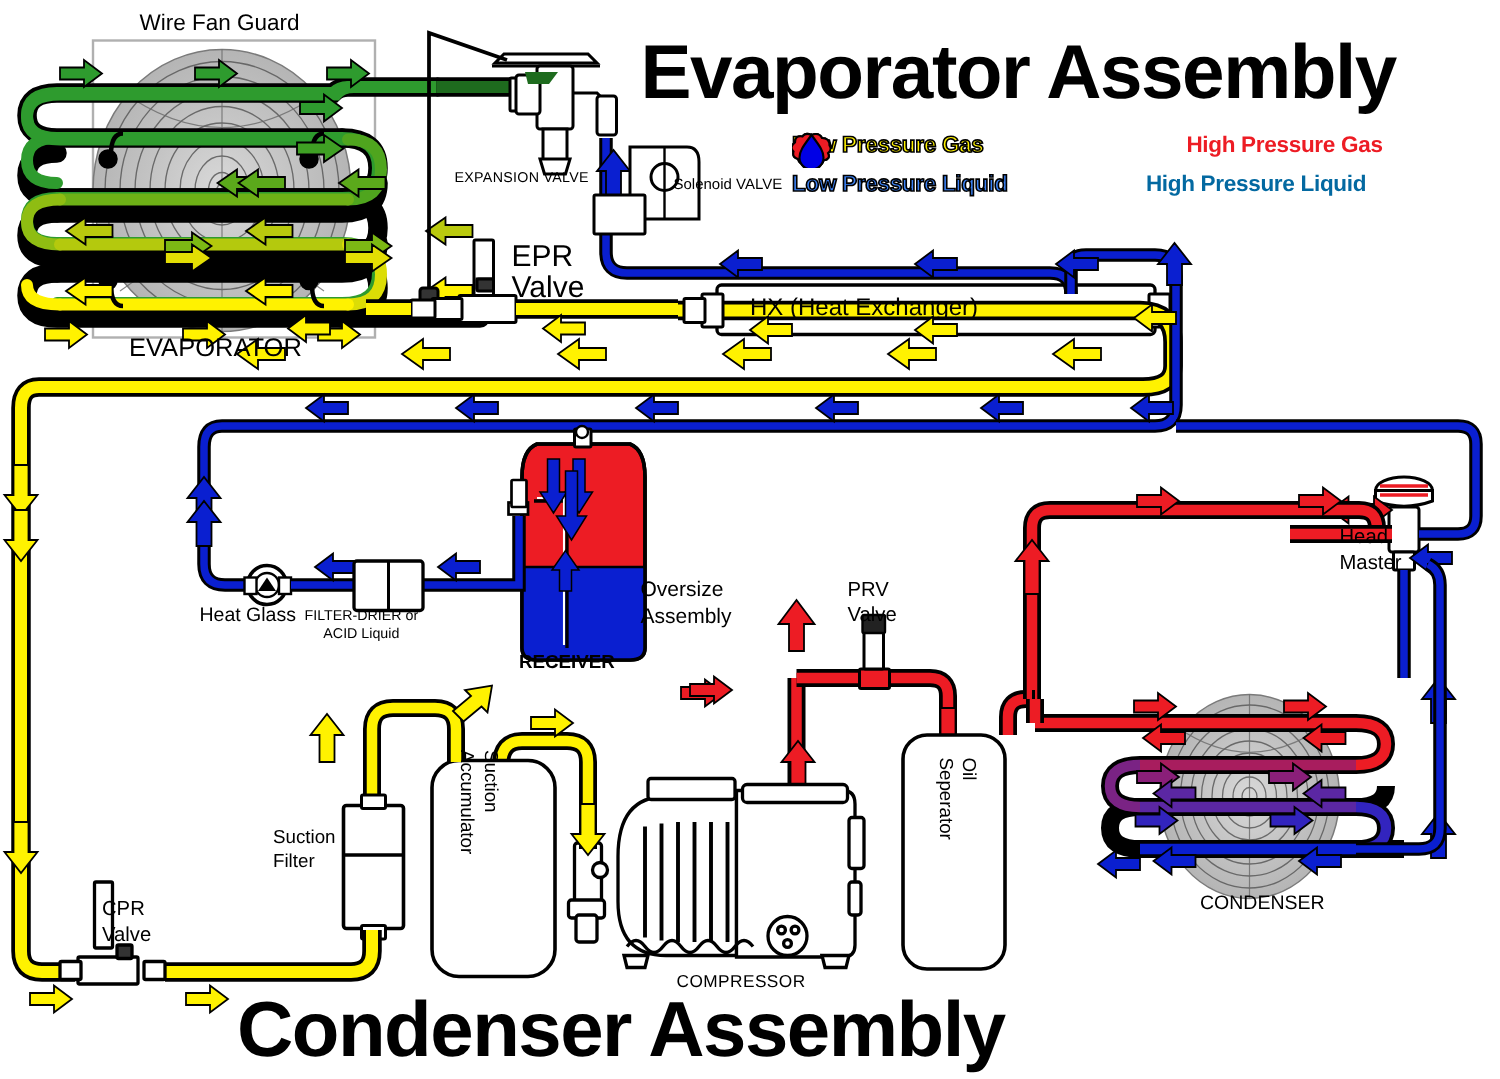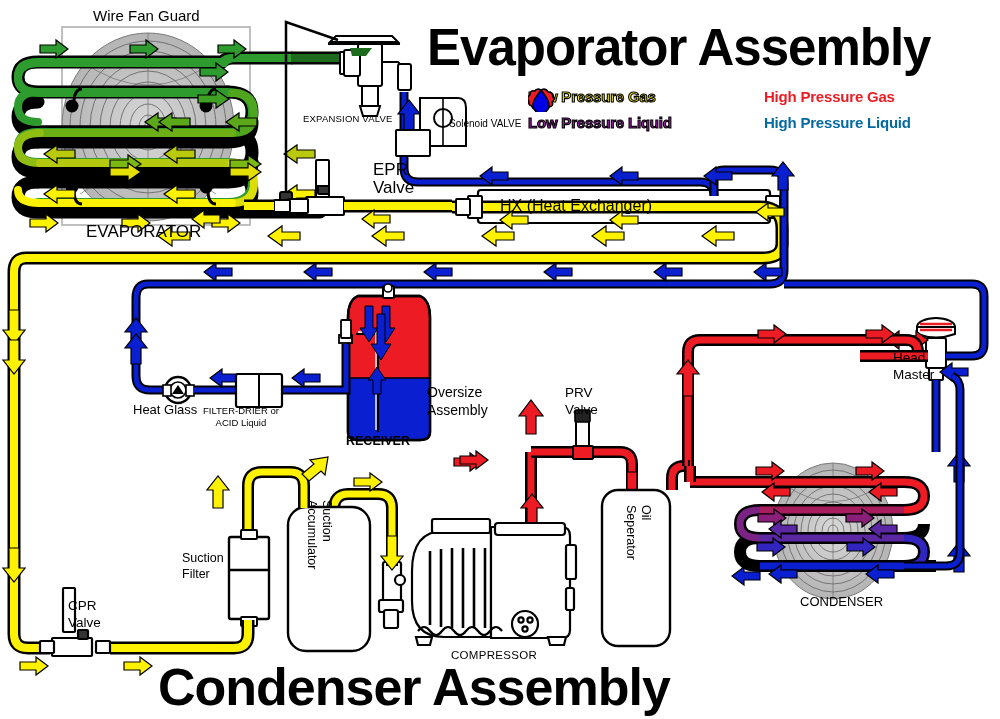--- a/index.html
+++ b/index.html
@@ -587,25 +587,25 @@
       <div style="display:flex;align-items:center;gap:9px;">
         <svg width="26" height="22">
           <path d="M13 2 q5 -2 7 2 q5 0 5 5 q2 3 -1 5 q2 4 -3 5 q-1 4 -5 2 q-3 3 -6 0 q-5 1 -6 -3 q-4 -1 -3 -5 q-3 -3 1 -6 q0 -5 5 -4 q2 -3 6 -1 z" fill="#FFF200" stroke="#000" stroke-width="1.4"></path>
         </svg>
         <span class="legtxt" style="color:#FFF200;-webkit-text-stroke:1.1px #000;">Low Pressure Gas</span>
       </div>
       <div style="display:flex;align-items:center;gap:9px;">
         <svg width="26" height="24">
           <path d="M13 2 C19 10 21 13 21 17 a8 8 0 0 1 -16 0 c0 -4 2 -7 8 -15 z" fill="#228B22" stroke="#000" stroke-width="1.4"></path>
         </svg>
-        <span class="legtxt" style="color:#a21caf;-webkit-text-stroke:1.1px #000;">Low Pressure Liquid</span>
+        <span class="legtxt" style="color:#3b82f6;-webkit-text-stroke:1.1px #000;">Low Pressure Liquid</span>
       </div>
     </div>
     <div style="width:230px;display:flex;flex-direction:column;gap:9px;">
-      <div style="display:flex;align-items:center;gap:9px;">
+      <div style="display:flex;align-items:center;gap:9px;margin-left:27px;">
         <svg width="26" height="22">
           <path d="M13 2 q5 -2 7 2 q5 0 5 5 q2 3 -1 5 q2 4 -3 5 q-1 4 -5 2 q-3 3 -6 0 q-5 1 -6 -3 q-4 -1 -3 -5 q-3 -3 1 -6 q0 -5 5 -4 q2 -3 6 -1 z" fill="#ED1C24" stroke="#000" stroke-width="1.4"></path>
         </svg>
         <span class="legtxt" style="color:#ED1C24;">High Pressure Gas</span>
       </div>
       <div style="display:flex;align-items:center;gap:9px;">
         <svg width="26" height="24">
           <path d="M13 2 C19 10 21 13 21 17 a8 8 0 0 1 -16 0 c0 -4 2 -7 8 -15 z" fill="#0000E6" stroke="#000" stroke-width="1.4"></path>
         </svg>
         <span class="legtxt" style="color:#0369a1;">High Pressure Liquid</span>
@@ -615,21 +615,21 @@
 </div>
 
 <div class="lbl" style="left:93px;top:8px;font-size:15px;">Wire Fan Guard</div>
 
 <div class="lbl" style="left:86px;top:223px;font-size:17px;">EVAPORATOR</div>
 
 <div class="lbl" style="left:303px;top:114px;font-size:9.5px;letter-spacing:.2px;">EXPANSION VALVE</div>
 
 <div class="lbl" style="left:449px;top:119px;font-size:10px;">Solenoid VALVE</div>
 
-<div class="lbl" style="left:341px;top:161px;font-size:17px;margin-left:32px;">EPR
+<div class="lbl" style="left:341px;top:161px;font-size:20px;">EPR
 Valve</div>
 
 <div class="lbl" style="left:500px;top:198px;font-size:16px;">HX (Heat Exchanger)</div>
 
 <div class="lbl" style="left:133px;top:403px;font-size:13px;">Heat Glass</div>
 
 <div class="lbl" style="left:203px;top:405px;font-size:9.5px;text-align:center;line-height:1.25;">FILTER-DRIER or
 ACID Liquid</div>
 
 <div class="lbl" style="left:346px;top:435px;font-size:12.5px;font-weight:600;">RECEIVER</div>

